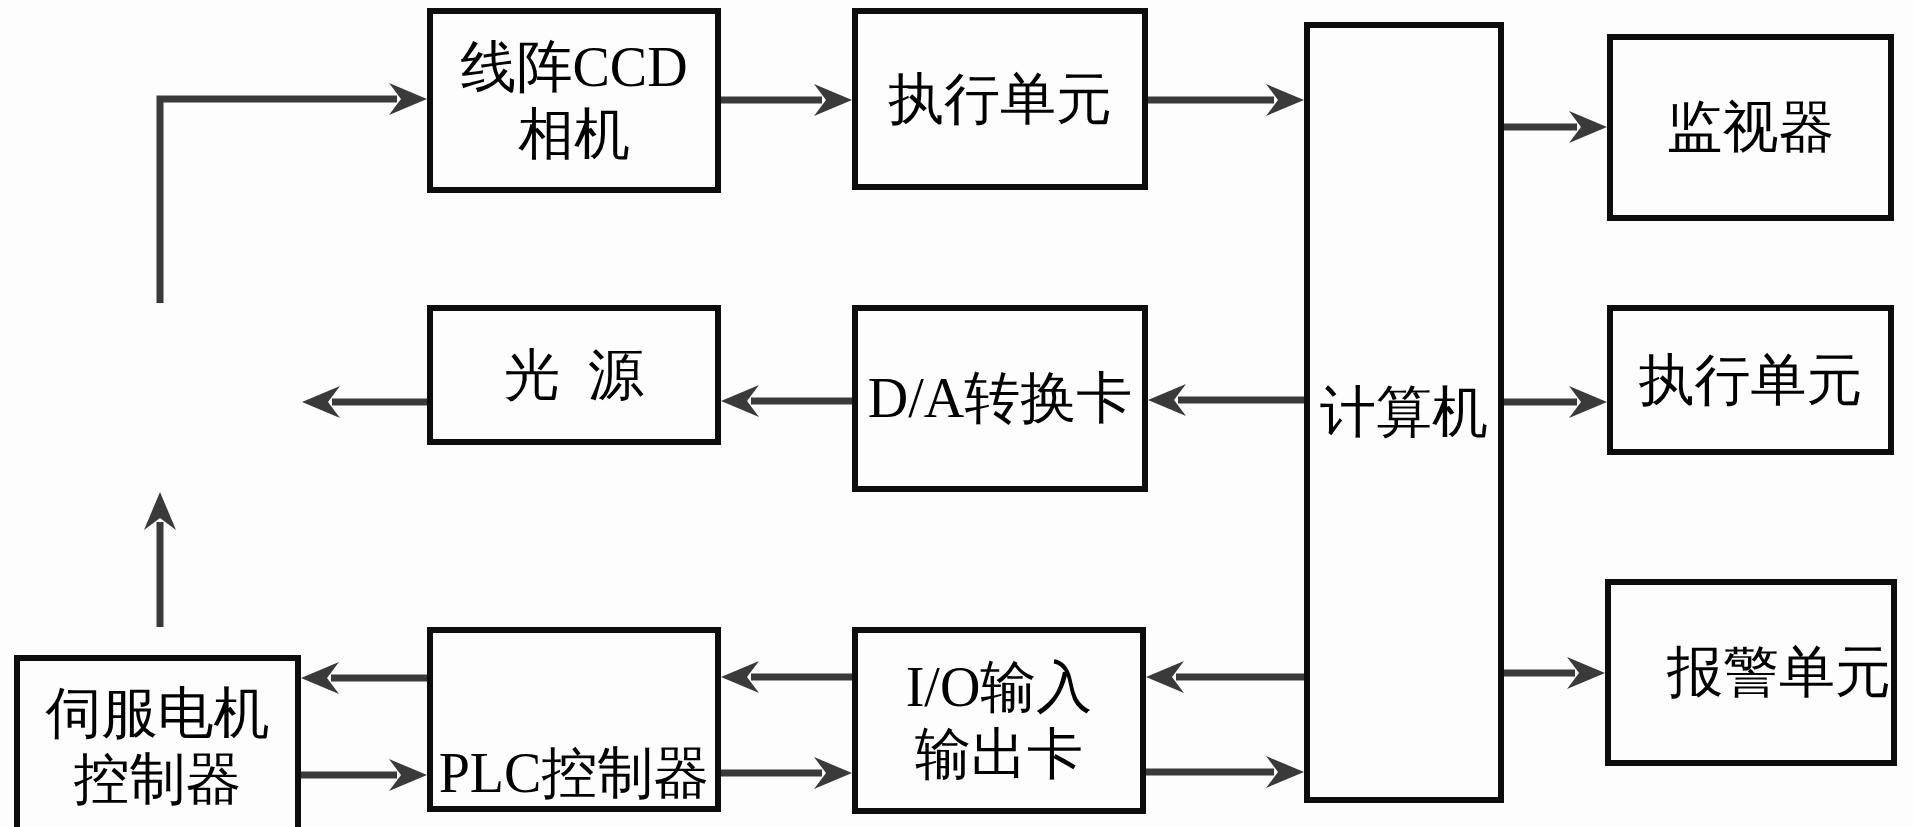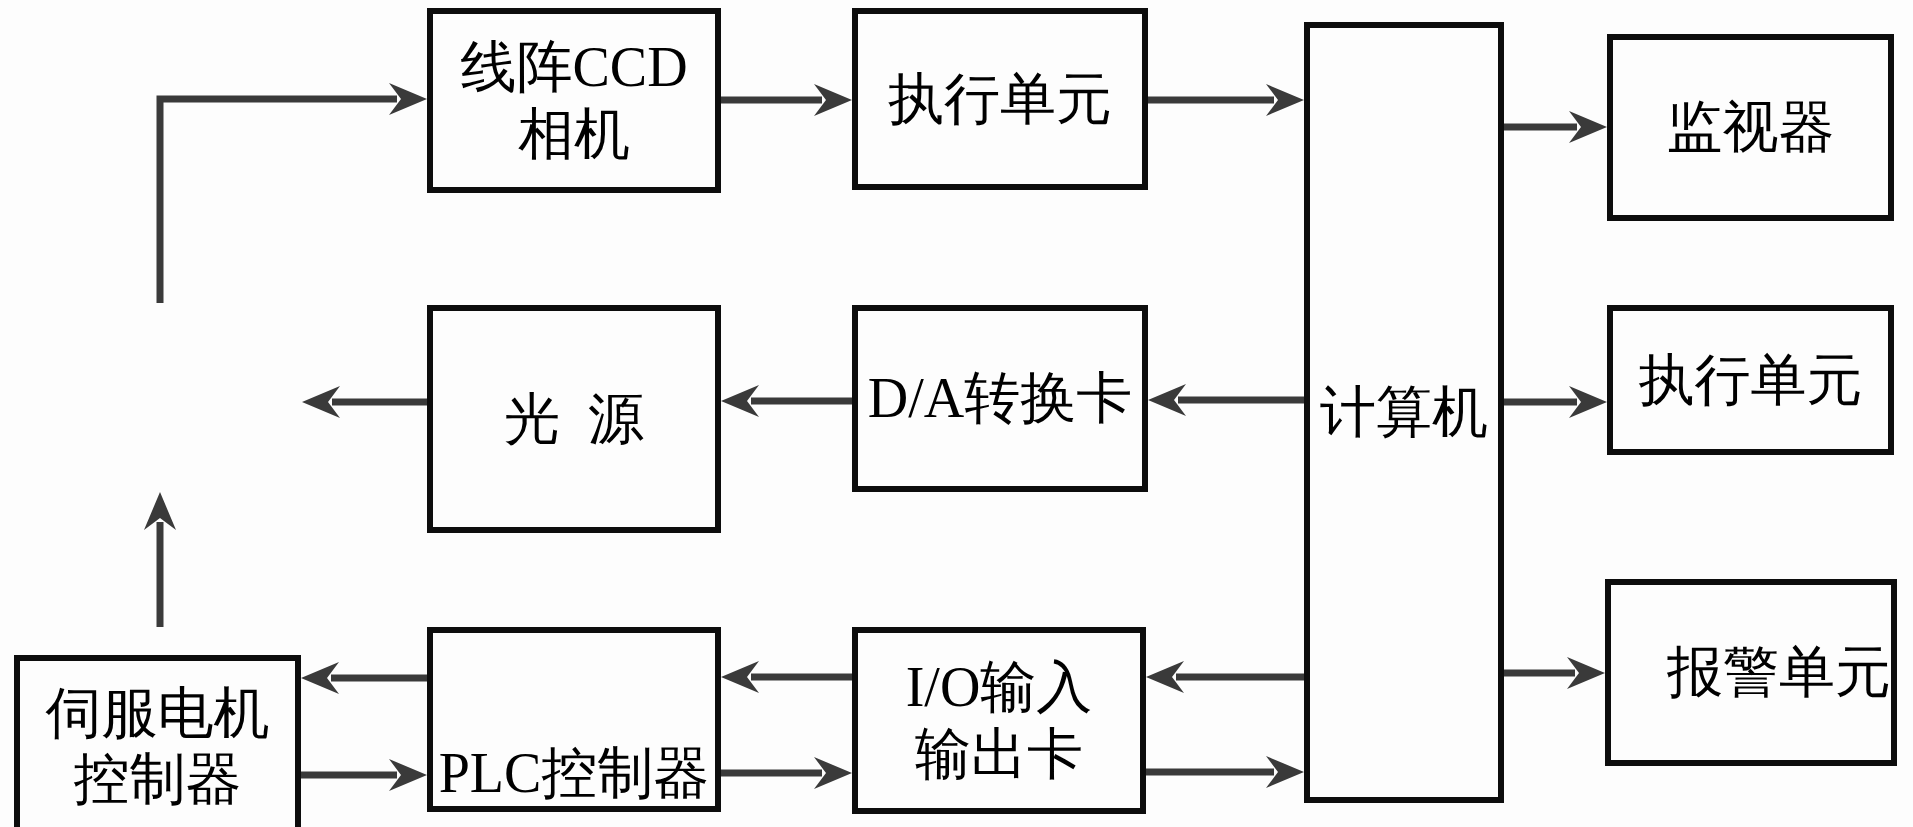--- a/index.html
+++ b/index.html
@@ -21,21 +21,21 @@
     text-align:center;
     font-size:56px;
     line-height:1.18;
     color:#000000;
     white-space:pre-wrap;
   }
   
   .n-detect   { left:15px;   top:303px; width:287px; height:189px; }
   .n-ccd      { left:427px;  top:8px;   width:294px; height:185px; }
   .n-capture  { left:852px;  top:8px;   width:296px; height:182px; }
-  .n-light    { left:427px;  top:305px; width:294px; height:228px; }
+  .n-light    { left:427px;  top:305px; width:294px; height:140px; }
   .n-da       { left:852px;  top:305px; width:296px; height:187px;text-align:center; }
   .n-servo    { left:14px;   top:627px; width:287px; height:182px;margin-top:28px; }
   .n-plc      { left:427px;  top:627px; width:294px; height:185px;align-items:flex-end; }
   .n-io       { left:852px;  top:627px; width:294px; height:187px; }
   .n-computer { left:1304px; top:22px;  width:200px; height:781px; }
   .n-monitor  { left:1607px; top:34px;  width:287px; height:187px; }
   .n-exec     { left:1607px; top:305px; width:287px; height:150px;justify-content:center; }
   .n-alarm    { left:1605px; top:579px; width:292px; height:187px;justify-content:flex-end; }
   #edge-layer{
     position:absolute;left:0;top:0;width:1913px;height:827px;

